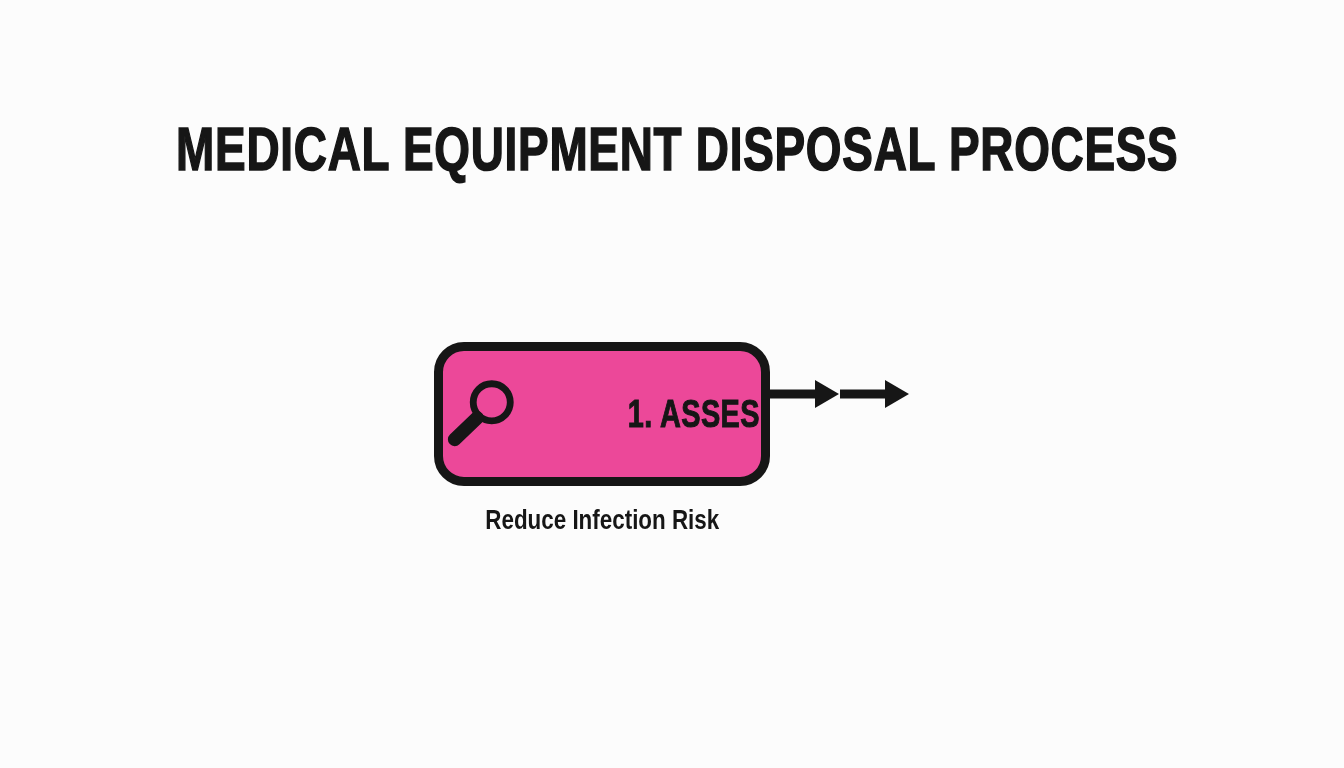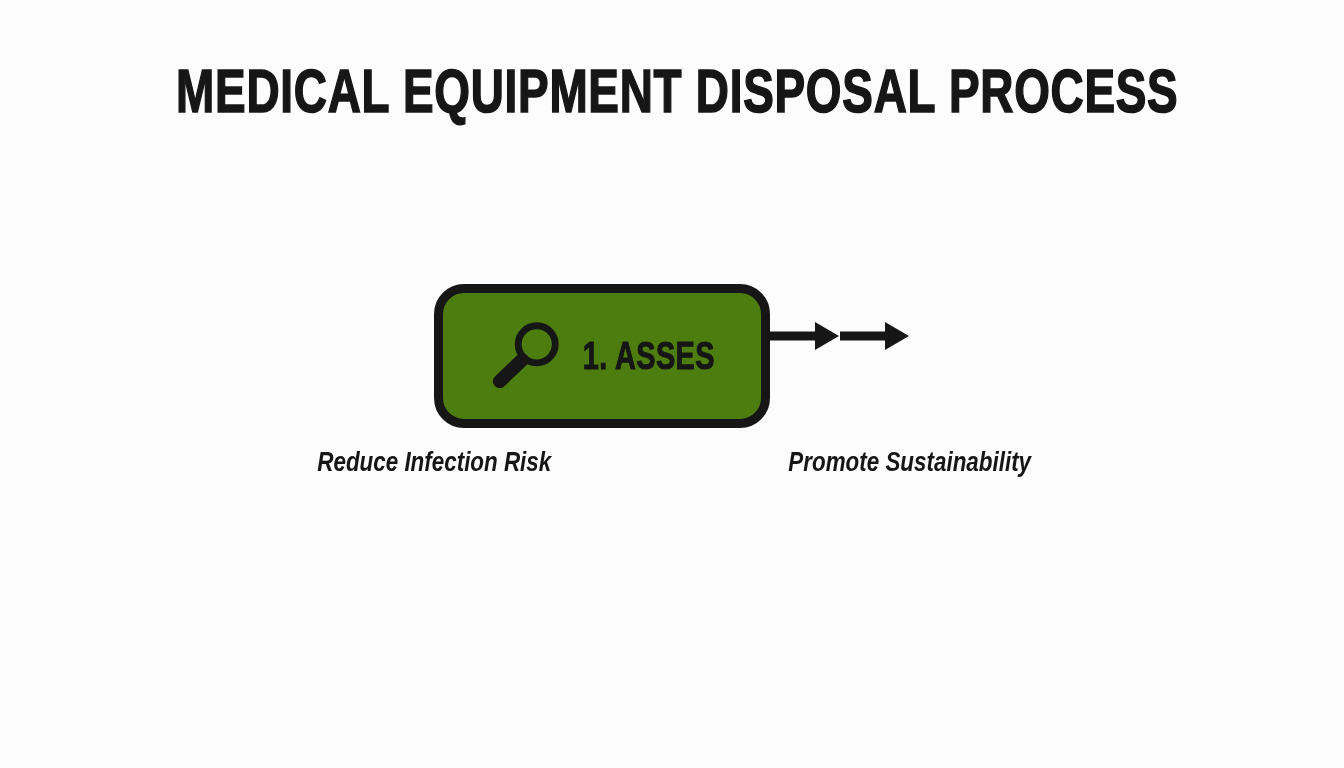--- a/index.html
+++ b/index.html
@@ -12,21 +12,21 @@
     font-family: "Liberation Sans", sans-serif;
     color: #161616;
   }
   .canvas {
     position: relative;
     width: 1344px;
     height: 768px;
   }
   
   .title-wrap {
-    margin-top: 60px;
+    margin-top: 118px;
     text-align: center;
     line-height: 1;
     height: 62px;
   }
   .title-text {
     display: inline-block;
     font-size: 62px;
     font-weight: 700;
     letter-spacing: 1px;
     white-space: nowrap;
@@ -41,24 +41,24 @@
     justify-content: center;
     align-items: center;
     height: 144px;
   }
   .step-box {
     box-sizing: border-box;
     width: 336px;
     height: 144px;
     border: 9px solid #161616;
     border-radius: 30px;
-    background: #4d7c0f;
+    background: #ec4899;
     display: flex;
     align-items: center;
-    justify-content: center;
+    justify-content: space-between;
     gap: 16px;
     margin-top: 40px;
   }
   .step-label {
     display: inline-block;
     font-size: 38px;
     font-weight: 700;
     letter-spacing: 0.5px;
     white-space: nowrap;
     transform: scaleX(0.76);
@@ -72,21 +72,20 @@
     flex: 0 0 auto;
     display: block;
   }
   .icon { flex: 0 0 auto; display: block; }
   
   .caption-row {
     margin-top: 38px;
     display: flex;
     justify-content: center;
     align-items: flex-start;
-    font-style: italic;
   }
   .caption-cell {
     width: 336px;
     text-align: center;
     line-height: 1.15;
   }
   .caption-spacer { width: 70px; }
   .caption-text {
     display: inline-block;
     font-size: 28px;
@@ -128,18 +127,15 @@
 
 
   </div>
 
   <div class="caption-row">
     <div class="caption-cell">
       <span class="caption-text">Reduce Infection Risk</span>
     </div>
     <div class="caption-spacer"></div>
     <div class="caption-spacer"></div>
-    <div class="caption-cell">
-      <span class="caption-text">Promote Sustainability</span>
-    </div>
   </div>
 
 </div>
 
 </body></html>

